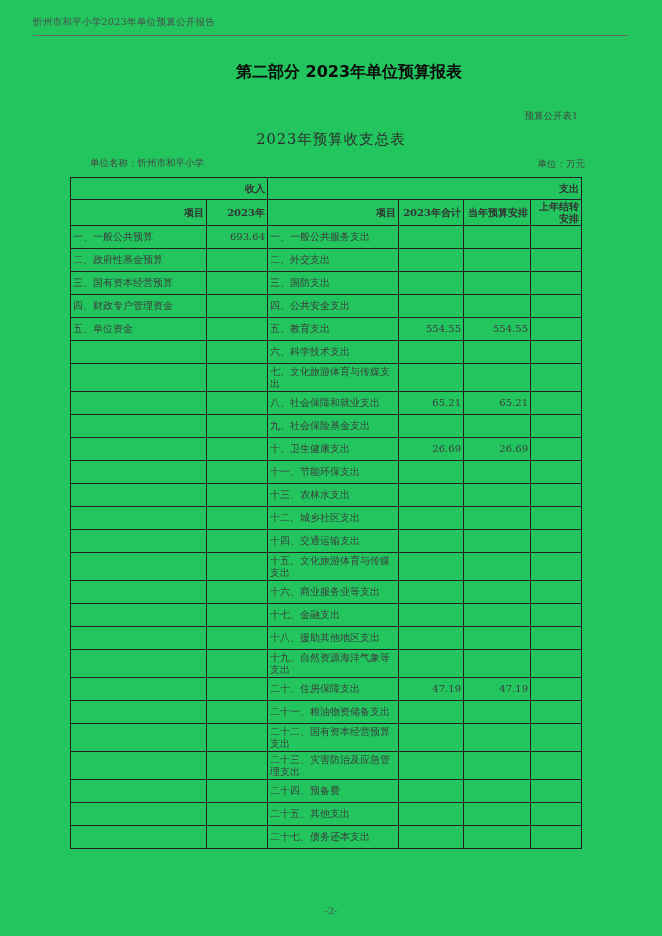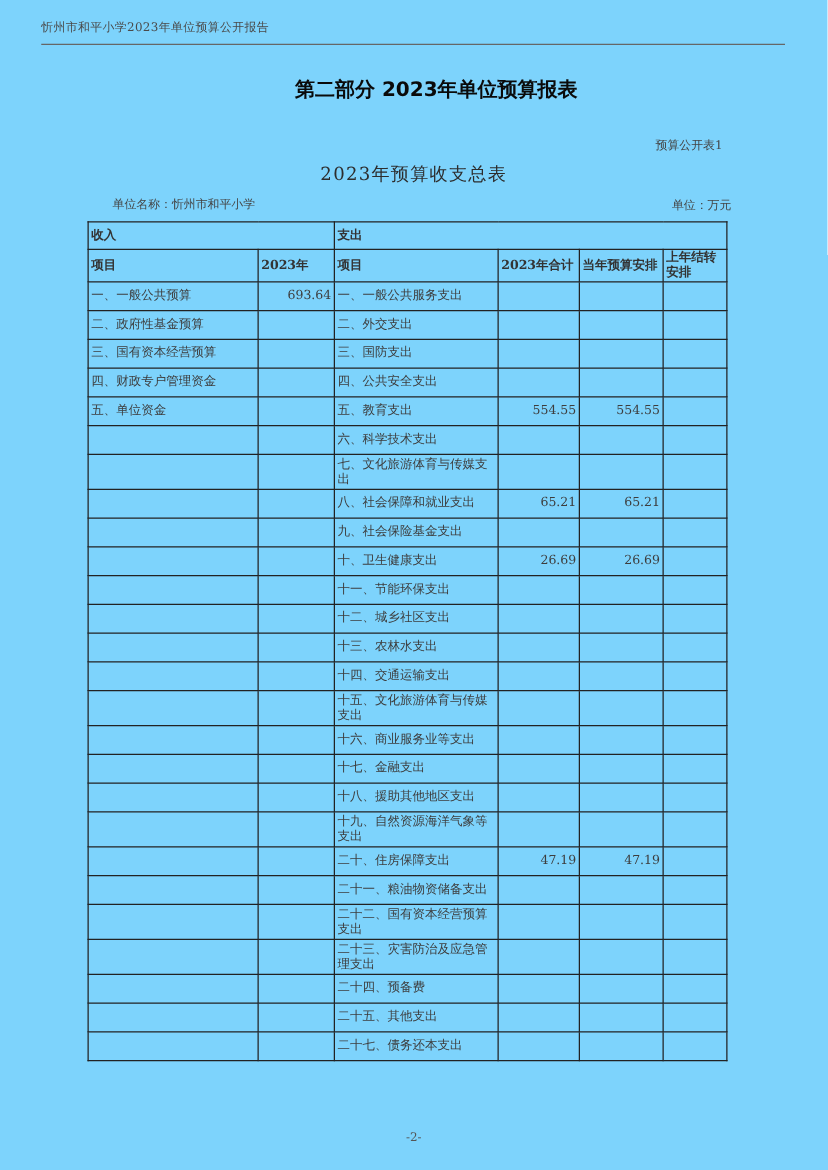--- a/index.html
+++ b/index.html
@@ -1,21 +1,21 @@
 <!DOCTYPE html>
 <html><head>
 <meta charset="utf-8">
 <style>
   * { margin: 0; padding: 0; box-sizing: border-box; }
   html, body { background: #fff; }
   .page {
     position: relative;
     width: 662px;
     height: 936px;
-    background: #7dd3fc;
+    background: #22c55e;
     font-family: "DejaVu Serif", serif;
     color: #333;
     overflow: hidden;
   }
   .doc-header {
     position: absolute;
     left: 33px;
     top: 16px;
     font-size: 9.5px;
     color: #4a4a4a;
@@ -85,21 +85,21 @@
     border: 1px solid #222;
     font-size: 10px;
     line-height: 11.5px;
     color: #3d3d3d;
     vertical-align: middle;
     overflow: hidden;
     padding: 1px 2px;
   }
   table.budget th {
     font-weight: bold;
-    text-align: left;
+    text-align: right;
     color: #333;
   }
   tr.group-row { height: 22px; }
   tr.colhead-row { height: 24px; }
   tr.data-row { height: 23px; }
   tr.data-row.tall { height: 28px; }
   td.item { text-align: left; padding-left: 4px; }
   td.num { text-align: right; padding-right: 1px; }
   .page-number {
     position: absolute;
@@ -235,29 +235,29 @@
           <td class="item"></td>
           <td class="num"></td>
           <td class="item">十一、节能环保支出</td>
           <td class="num"></td>
           <td class="num"></td>
           <td class="num"></td>
         </tr>
         <tr class="data-row">
           <td class="item"></td>
           <td class="num"></td>
+          <td class="item">十三、农林水支出</td>
+          <td class="num"></td>
+          <td class="num"></td>
+          <td class="num"></td>
+        </tr>
+        <tr class="data-row">
+          <td class="item"></td>
+          <td class="num"></td>
           <td class="item">十二、城乡社区支出</td>
-          <td class="num"></td>
-          <td class="num"></td>
-          <td class="num"></td>
-        </tr>
-        <tr class="data-row">
-          <td class="item"></td>
-          <td class="num"></td>
-          <td class="item">十三、农林水支出</td>
           <td class="num"></td>
           <td class="num"></td>
           <td class="num"></td>
         </tr>
         <tr class="data-row">
           <td class="item"></td>
           <td class="num"></td>
           <td class="item">十四、交通运输支出</td>
           <td class="num"></td>
           <td class="num"></td>

